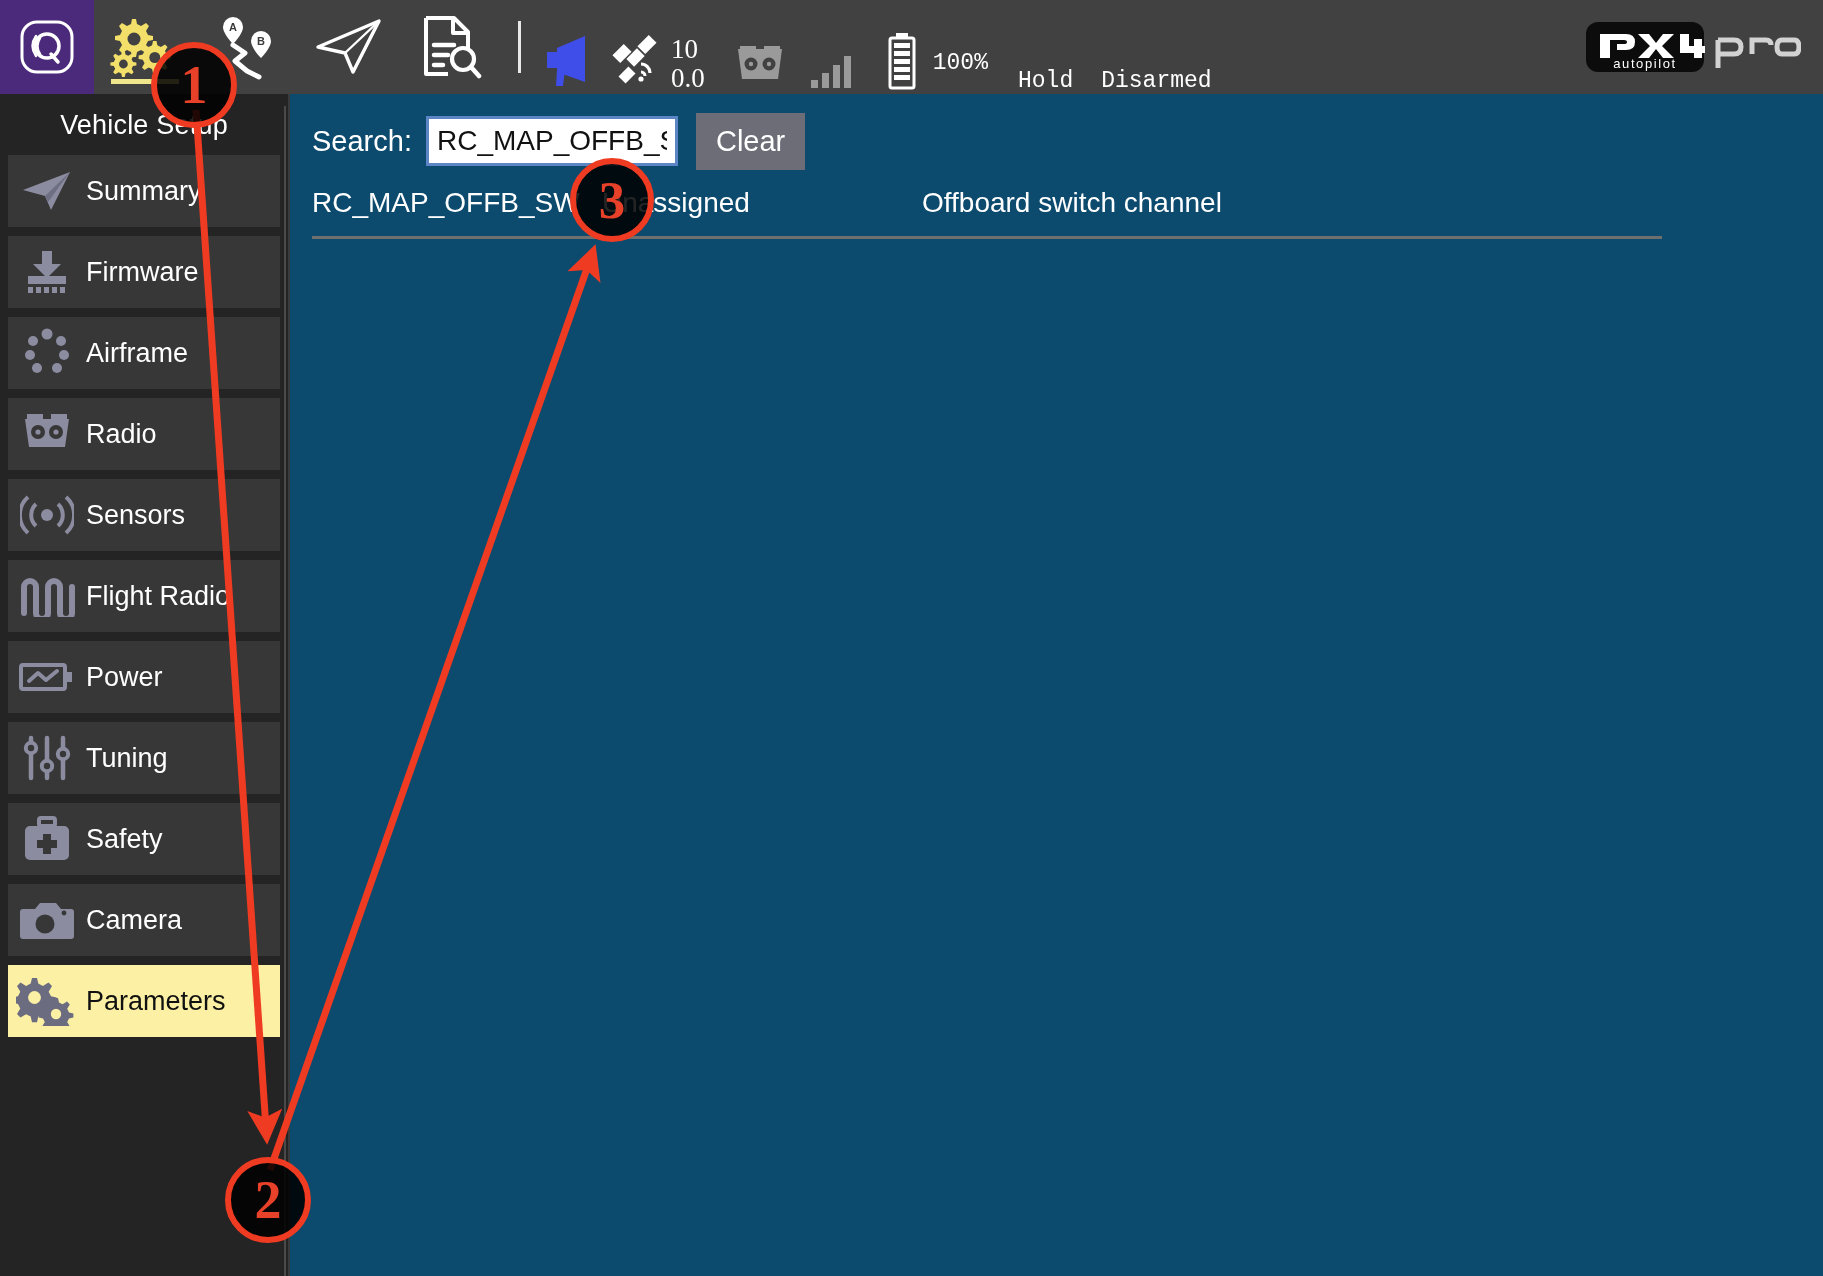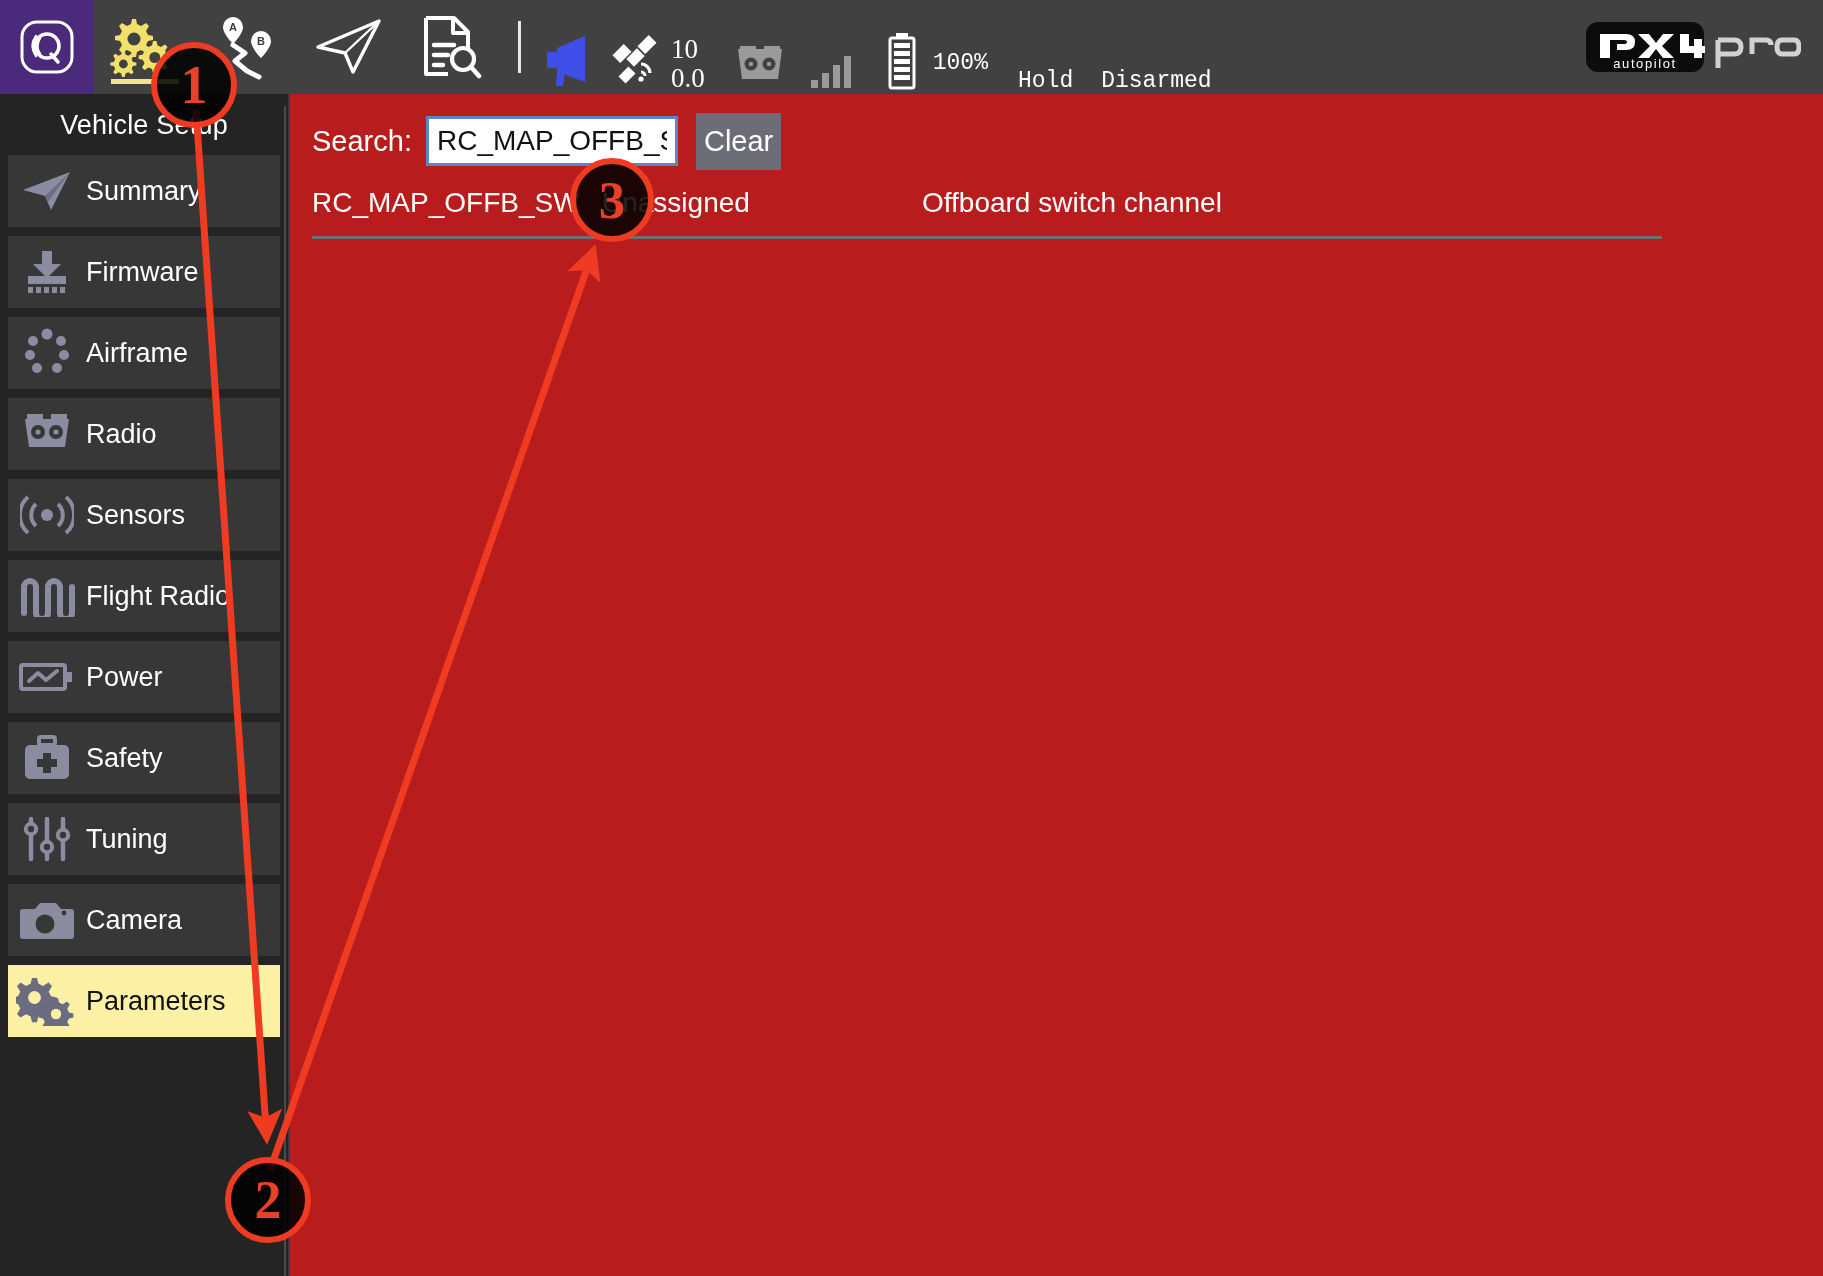--- a/index.html
+++ b/index.html
@@ -81,35 +81,35 @@
     background: #3a3a3a;
   }
   .sidebar-scroll-line {
     position: absolute; left: 284px; top: 106px; bottom: 0; width: 2px;
     background: #4a4a4a;
   }
 
   
   .main {
     position: absolute; left: 290px; top: 94px; right: 0; bottom: 0;
-    background: #b91c1c;
+    background: #0c4a6e;
   }
   .search-row {
     display: flex; align-items: center; padding: 16px 0 0 22px; height: 78px;
   }
   .search-label { color: #ffffff; font-size: 29px; margin-right: 14px; }
   .search-input {
     width: 252px; height: 50px;
     background: #ffffff; border: 3px solid #5b85c4;
     color: #111111; font-size: 28px; padding: 0 8px;
     font-family: "Liberation Sans", sans-serif;
     outline: none;
   }
   .clear-btn {
-    margin-left: 18px; height: 57px; padding: 0 8px;
+    margin-left: 18px; height: 57px; padding: 0 20px;
     background: #6d6d78; border: none; color: #ffffff; font-size: 29px;
     font-family: "Liberation Sans", sans-serif; cursor: pointer;
     display: flex; align-items: center;
   }
 
   .param-table { padding: 4px 0 0 22px; }
   .param-row { display: flex; align-items: center; height: 54px; width: 1350px; }
   .param-name  { width: 290px; color: #ffffff; font-size: 28px; white-space: nowrap; }
   .param-value { width: 320px; color: #ffffff; font-size: 28px; white-space: nowrap; }
   .param-desc  { flex: 1 1 auto; color: #ffffff; font-size: 28px; white-space: nowrap; }
@@ -387,47 +387,47 @@
           <rect x="2" y="5" width="44" height="24" rx="2" fill="none" stroke="#8b8ca0" stroke-width="4"></rect>
           <rect x="46" y="12" width="7" height="10" fill="#8b8ca0"></rect>
           <path d="M10 21 L19 13 L27 20 L38 11" fill="none" stroke="#8b8ca0" stroke-width="4" stroke-linejoin="round" stroke-linecap="round"></path>
         </svg>
       </span>
       <span class="sidebar-label">Power</span>
     </div>
 
     <div class="sidebar-item">
       <span class="sidebar-icon">
-        <svg width="50" height="46" viewBox="0 0 50 46">
-          <rect x="17" y="2" width="16" height="8" rx="2" fill="none" stroke="#8b8ca0" stroke-width="4"></rect>
-          <rect x="3" y="10" width="44" height="34" rx="5" fill="#8b8ca0"></rect>
-          <path d="M21 18 h8 v6 h6 v8 h-6 v6 h-8 v-6 h-6 v-8 h6z" fill="#373737"></path>
-        </svg>
-      </span>
-      <span class="sidebar-label">Safety</span>
-    </div>
-
-    <div class="sidebar-item">
-      <span class="sidebar-icon">
         <svg width="52" height="48" viewBox="0 0 52 48">
           <g stroke="#8b8ca0" stroke-width="4.5" fill="none" stroke-linecap="round">
             <path d="M10 4 V44"></path>
               <path d="M26 4 V44"></path>
               <path d="M42 4 V44"></path>
           </g>
           <circle cx="10" cy="14" r="5.2" fill="#373737" stroke="#8b8ca0" stroke-width="4"></circle>
           <circle cx="26" cy="32" r="5.2" fill="#373737" stroke="#8b8ca0" stroke-width="4"></circle>
           <circle cx="42" cy="20" r="5.2" fill="#373737" stroke="#8b8ca0" stroke-width="4"></circle>
         </svg>
       </span>
       <span class="sidebar-label">Tuning</span>
     </div>
 
     <div class="sidebar-item">
       <span class="sidebar-icon">
+        <svg width="50" height="46" viewBox="0 0 50 46">
+          <rect x="17" y="2" width="16" height="8" rx="2" fill="none" stroke="#8b8ca0" stroke-width="4"></rect>
+          <rect x="3" y="10" width="44" height="34" rx="5" fill="#8b8ca0"></rect>
+          <path d="M21 18 h8 v6 h6 v8 h-6 v6 h-8 v-6 h-6 v-8 h6z" fill="#373737"></path>
+        </svg>
+      </span>
+      <span class="sidebar-label">Safety</span>
+    </div>
+
+    <div class="sidebar-item">
+      <span class="sidebar-icon">
         <svg width="56" height="42" viewBox="0 0 56 42">
           <path d="M4 10 h12 l5-6 h16 l5 6 h10 a3 3 0 0 1 3 3 v24 a3 3 0 0 1 -3 3 H4 a3 3 0 0 1 -3-3 V13 a3 3 0 0 1 3-3z" fill="#8b8ca0"></path>
           <circle cx="26" cy="25" r="9.5" fill="#373737"></circle>
           <circle cx="45" cy="14" r="2.4" fill="#373737"></circle>
         </svg>
       </span>
       <span class="sidebar-label">Camera</span>
     </div>
 
     <div class="sidebar-item selected">

